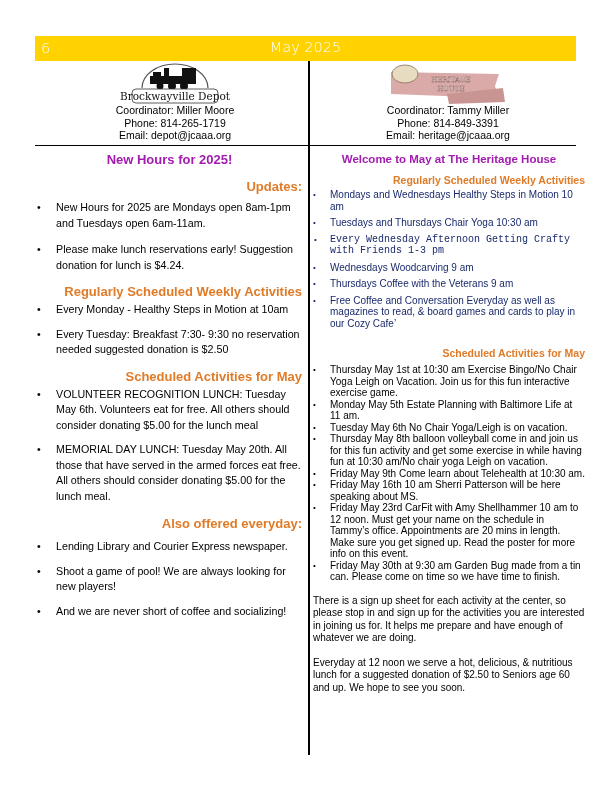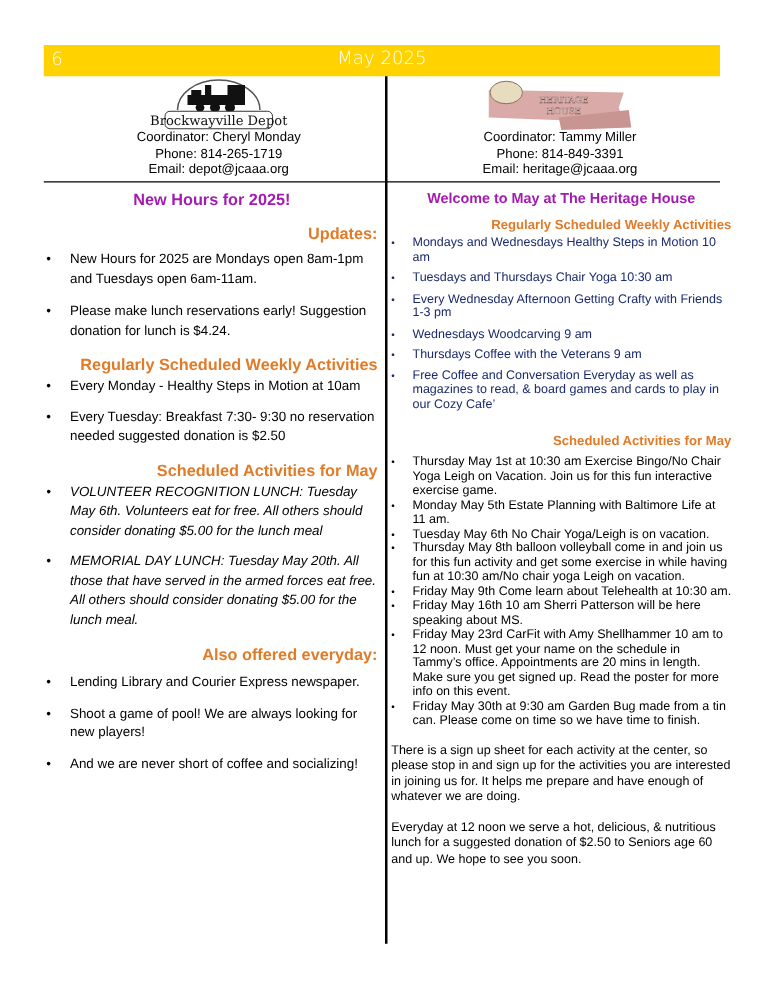--- a/index.html
+++ b/index.html
@@ -49,21 +49,21 @@
       <rect x="44" y="6" width="5" height="10" fill="#111"></rect>
       <rect x="30" y="14" width="46" height="8" fill="#111"></rect>
       <rect x="62" y="6" width="14" height="10" fill="#111"></rect>
       <circle cx="40" cy="24" r="3.5" fill="#111"></circle>
       <circle cx="52" cy="24" r="4" fill="#111"></circle>
       <circle cx="64" cy="24" r="4" fill="#111"></circle>
       <rect x="12" y="27" width="86" height="14" rx="4" fill="#fff" stroke="#333" stroke-width="0.8"></rect>
       <text x="55" y="38" text-anchor="middle" font-family="DejaVu Serif, serif" font-size="10.5" fill="#111">Brockwayville Depot</text>
     </svg>
   </div>
-  <div>Coordinator: Cheryl Monday</div>
+  <div>Coordinator: Miller Moore</div>
   <div>Phone: 814-265-1719</div>
   <div>Email: depot@jcaaa.org</div>
 </div>
 
 <div class="contact right">
   <div class="logo-box">
     <svg width="120" height="42" viewBox="0 0 120 42" style="position:absolute;left:74px;top:2px">
       <path d="M4 8 L112 10 L108 22 L112 34 L4 30 Z" fill="#d9aaa8"></path>
       <path d="M60 30 L116 24 L118 38 L62 40 Z" fill="#c99592"></path>
       <ellipse cx="18" cy="10" rx="13" ry="9" fill="#e8dcc0" stroke="#8a6f5a" stroke-width="0.8"></ellipse>
@@ -85,41 +85,41 @@
     <li style="margin-top:11px;">Please make lunch reservations early! Suggestion donation for lunch is $4.24.</li>
   </ul>
 
   <h3 class="orange" style="margin-top:11px;">Regularly Scheduled Weekly Activities</h3>
   <ul style="margin-top:3px;">
     <li>Every Monday - Healthy Steps in Motion at 10am</li>
     <li style="margin-top:9px;">Every Tuesday: Breakfast 7:30- 9:30 no reservation needed suggested donation is $2.50</li>
   </ul>
 
   <h3 class="orange" style="margin-top:11px;">Scheduled Activities for May</h3>
-  <ul style="margin-top:3px;font-style:italic;">
+  <ul style="margin-top:3px;">
     <li>VOLUNTEER RECOGNITION LUNCH: Tuesday May 6th. Volunteers eat for free. All others should consider donating $5.00 for the lunch meal</li>
     <li style="margin-top:9px;">MEMORIAL DAY LUNCH: Tuesday May 20th. All those that have served in the armed forces eat free. All others should consider donating $5.00 for the lunch meal.</li>
   </ul>
 
   <h3 class="orange" style="margin-top:12px;">Also offered everyday:</h3>
   <ul style="margin-top:8px;">
     <li>Lending Library and Courier Express newspaper.</li>
     <li style="margin-top:9px;">Shoot a game of pool! We are always looking for new players!</li>
     <li style="margin-top:9px;">And we are never short of coffee and socializing!</li>
   </ul>
 </div>
 
 <div class="col right">
   <div class="col-title">Welcome to May at The Heritage House</div>
 
   <h3 class="orange" style="margin-top:9px;">Regularly Scheduled Weekly Activities</h3>
   <ul class="navy" style="margin-top:3px;">
     <li>Mondays and Wednesdays Healthy Steps in Motion 10 am</li>
     <li style="margin-top:5px;">Tuesdays and Thursdays Chair Yoga 10:30 am</li>
-    <li style="margin-top:5px;">Every Wednesday Afternoon Getting Crafty with Friends 1-3 pm</li>
+    <li style="margin-top:5px;font-family:Liberation Mono, monospace;">Every Wednesday Afternoon Getting Crafty with Friends 1-3 pm</li>
     <li style="margin-top:5px;">Wednesdays Woodcarving 9 am</li>
     <li style="margin-top:5px;">Thursdays Coffee with the Veterans 9 am</li>
     <li style="margin-top:5px;">Free Coffee and Conversation Everyday as well as magazines to read, &amp; board games and cards to play in our Cozy Cafe’</li>
   </ul>
 
   <h3 class="orange" style="margin-top:18px;">Scheduled Activities for May</h3>
   <ul style="margin-top:5px;">
     <li>Thursday May 1st at 10:30 am Exercise Bingo/No Chair Yoga Leigh on Vacation.  Join us for this fun interactive exercise game.</li>
     <li>Monday May 5th Estate Planning with Baltimore Life at 11  am.</li>
     <li>Tuesday May 6th No Chair Yoga/Leigh is on vacation.</li>

